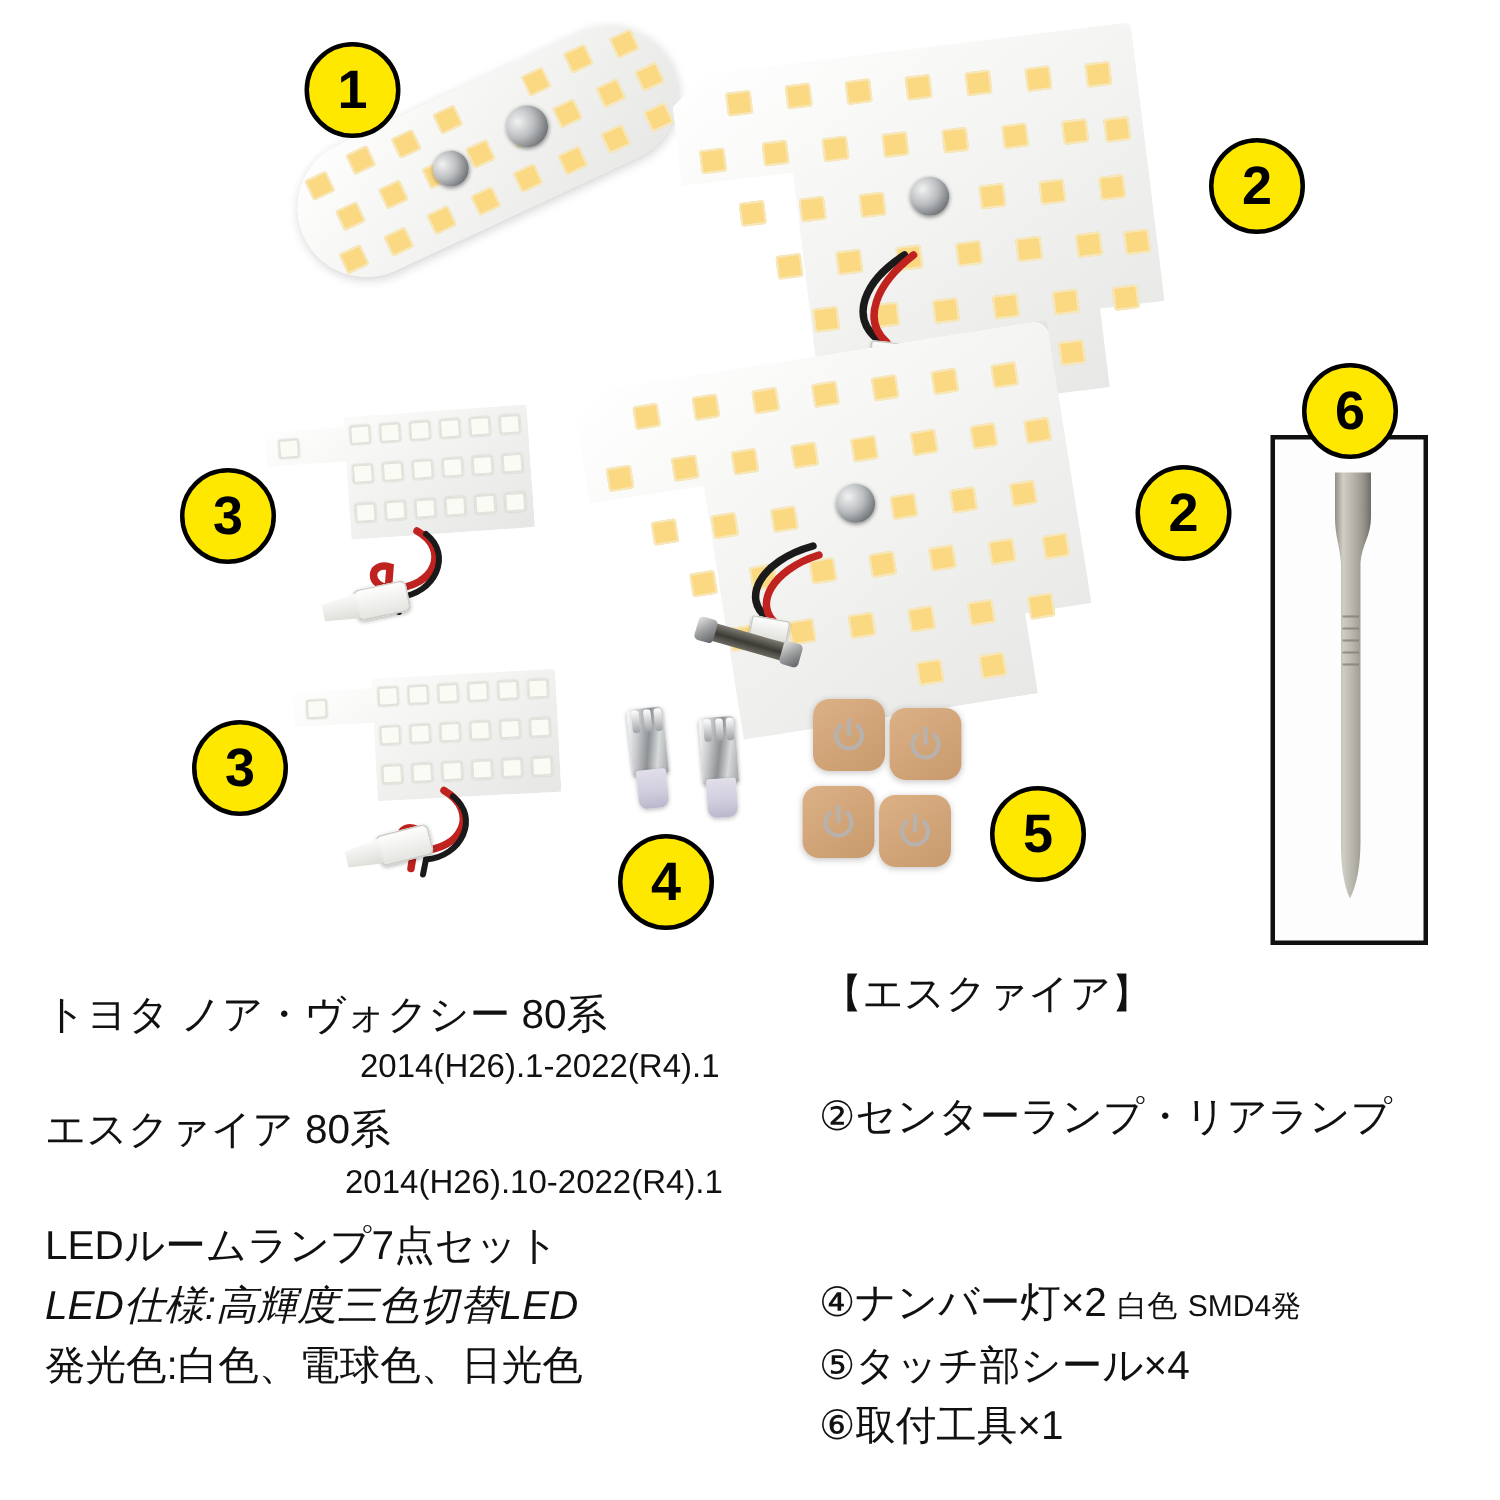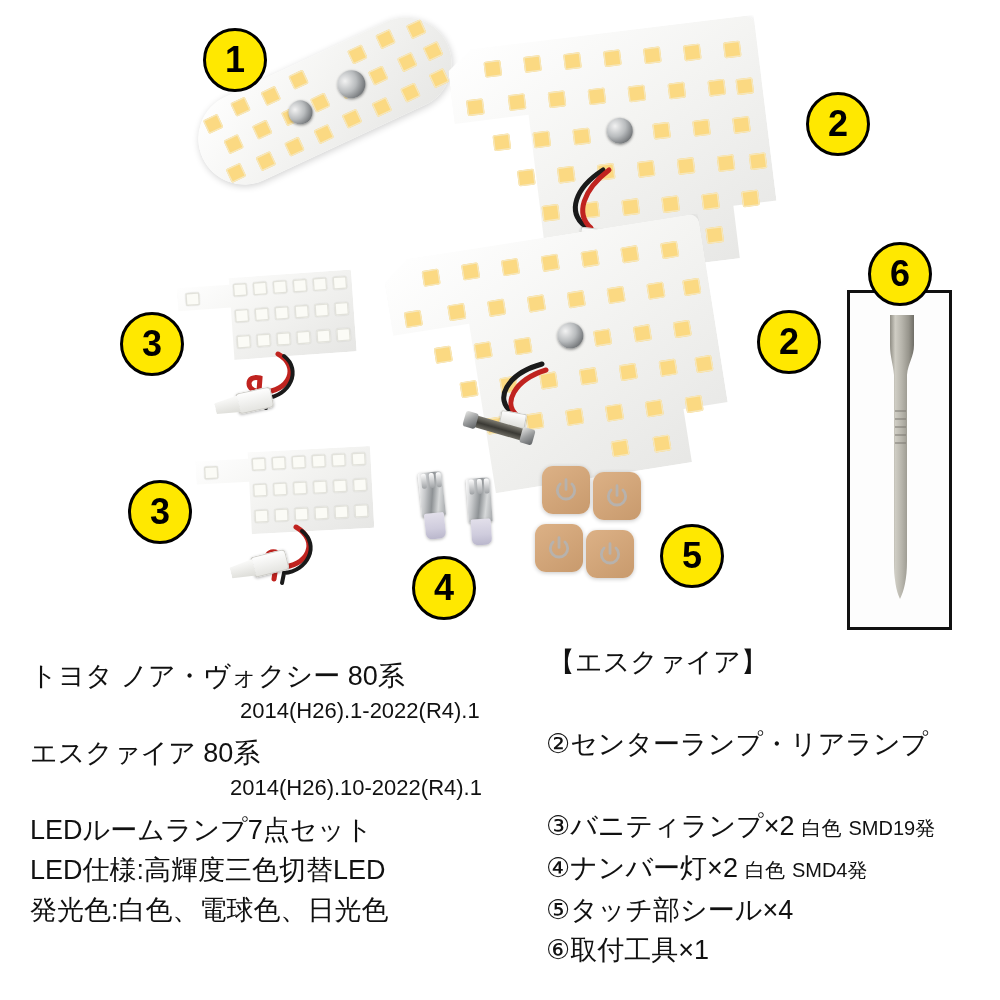--- a/index.html
+++ b/index.html
@@ -402,35 +402,32 @@
   <div class="txt line" style="left:30px;top:658px;">トヨタ ノア・ヴォクシー 80系</div>
 
   <div class="txt date" style="left:240px;top:698px;">2014(H26).1-2022(R4).1</div>
 
   <div class="txt line" style="left:30px;top:735px;">エスクァイア 80系</div>
 
   <div class="txt date" style="left:230px;top:775px;">2014(H26).10-2022(R4).1</div>
 
   <div class="txt line" style="left:30px;top:812px;text-align:center;">LEDルームランプ7点セット</div>
 
-  <div class="txt line" style="left:30px;top:852px;">LED仕様:高輝度三色切替LED</div>
+  <div class="txt line" style="left:30px;top:852px;font-style:italic;">LED仕様:高輝度三色切替LED</div>
 
   <div class="txt line" style="left:30px;top:892px;">発光色:白色、電球色、日光色</div>
 
 
   <div class="txt hdr" style="left:548px;top:644px;">【エスクァイア】</div>
 
 
   <div class="txt" style="left:546px;top:726px;">
     <span class="line">②</span><span class="line">センターランプ・リアランプ</span>
   </div>
 
-  <div class="txt" style="left:546px;top:808px;">
-    <span class="line">③</span><span class="line">バニティランプ×2</span><span class="sm" style="margin-left:7px;">白色</span><span class="sm" style="margin-left:7px;">SMD19発</span>
-  </div>
 
   <div class="txt" style="left:546px;top:850px;">
     <span class="line">④</span><span class="line">ナンバー灯×2</span><span class="sm" style="margin-left:7px;">白色</span><span class="sm" style="margin-left:7px;">SMD4発</span>
   </div>
 
   <div class="txt" style="left:546px;top:892px;">
     <span class="line">⑤</span><span class="line">タッチ部シール×4</span>
   </div>
 
   <div class="txt" style="left:546px;top:932px;">

